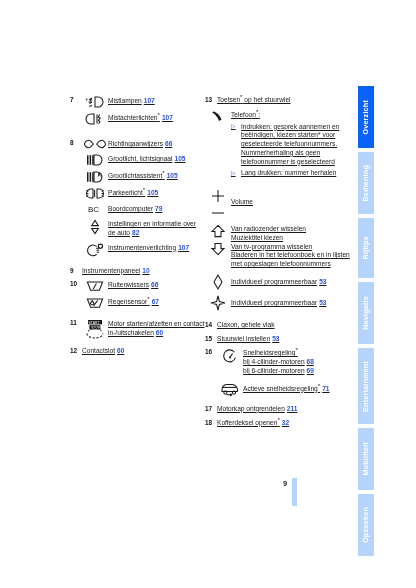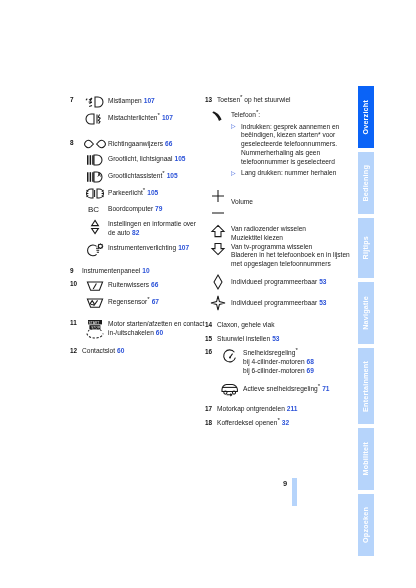--- a/index.html
+++ b/index.html
@@ -54,20 +54,21 @@
     left:292px; top:478px;
     width:5px;height:28px;
     background:#b6d4fb;
   }
 
   
   .col{
     position:absolute;
     font-size:6.6px;
     line-height:1.33;
+    text-decoration:underline;
   }
   .col-left{ left:70px; top:96px; width:135px; }
   .col-right{ left:205px; top:96px; width:150px; }
 
   
   .grp{ position:relative; margin-bottom:0px; }
   .num{
     position:absolute;
     left:0; top:0;
     width:11px;

